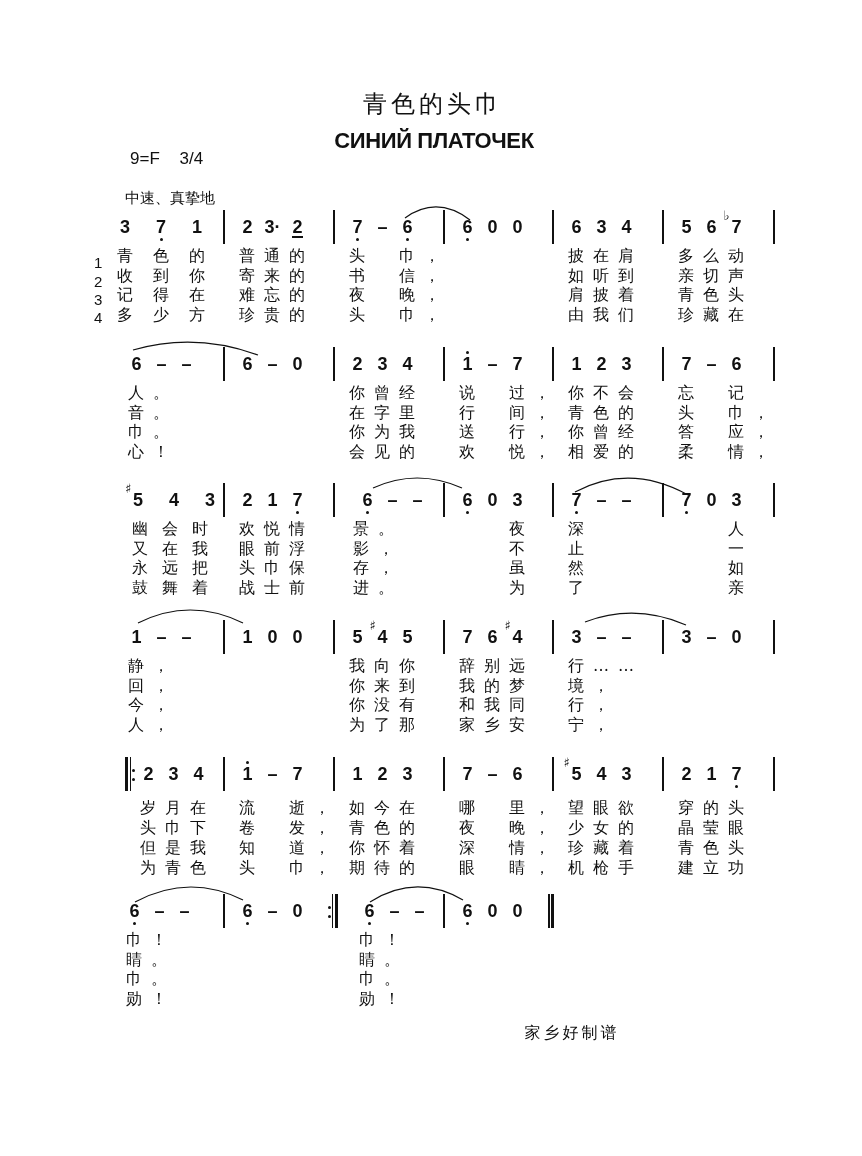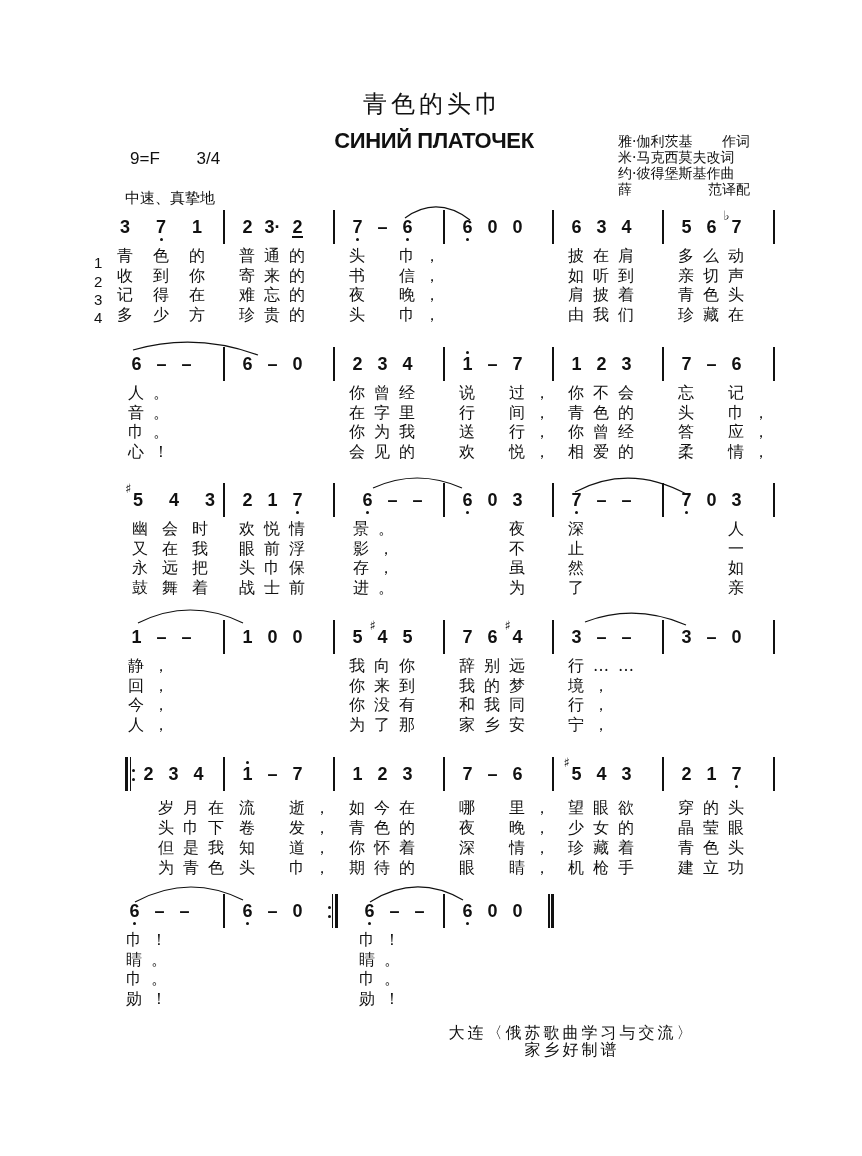--- a/index.html
+++ b/index.html
@@ -1,21 +1,21 @@
 <!DOCTYPE html>
 <html><head>
 <meta charset="utf-8">
 <style>
   html, body { margin:0; padding:0; background:#ffffff; }
   #page { position:relative; width:862px; height:1156px; background:#ffffff; color:#111111; overflow:hidden; }
 
   .title { position:absolute; left:0; top:90px; width:866px; text-align:center; font:24px/28px "DejaVu Serif", serif; letter-spacing:4px; }
   .title-ru { position:absolute; left:0; top:128px; width:868px; text-align:center; font:bold 22px/26px "Liberation Sans", sans-serif; letter-spacing:-0.4px; }
   .keytime { position:absolute; left:130px; top:149px; font:17px/20px "Liberation Sans", sans-serif; white-space:nowrap; }
-  .keytime .time { margin-left:32px; }
+  .keytime .time { margin-left:15px; }
   .tempo { position:absolute; left:125px; top:189px; font:15px/18px "DejaVu Sans", sans-serif; white-space:nowrap; }
   .credits { position:absolute; left:618px; top:133px; width:132px; font:14px/16px "DejaVu Serif", serif; }
   .credit-line { display:flex; justify-content:space-between; white-space:nowrap; height:16px; }
 
   .sys { position:absolute; left:0; width:862px; height:125px; }
   .ties { position:absolute; left:0; top:0; overflow:visible; }
   .ties path { fill:none; stroke:#111; stroke-width:1.2; }
 
   .m { position:absolute; top:0; height:36px; display:flex; padding-left:12px; }
   .n { position:relative; flex:0 0 25px; width:25px; height:36px; text-align:center; font:bold 18px/36px "Liberation Sans", sans-serif; white-space:nowrap; }
@@ -27,21 +27,21 @@
   .dg { display:inline; }
 
   .ly { position:absolute; left:16px; white-space:pre; font:16px/20px "DejaVu Serif", serif; letter-spacing:9px; }
   .v1 { top:37px; } .v2 { top:57px; } .v3 { top:76px; } .v4 { top:96px; }
   .lowlyr .v1 { top:42px; } .lowlyr .v2 { top:62px; } .lowlyr .v3 { top:82px; } .lowlyr .v4 { top:102px; }
 
   .m0std { padding-left:14px; } .m0std .ly { left:18px; }
   .s0m0 { padding-left:0; } .s0m0 .ly { left:10px; letter-spacing:20px; }
   .s2m0 { padding-left:10px; } .s2m0 .ly { left:22px; letter-spacing:14px; }
   .s2m2 { padding-left:22px; } .s2m2 .ly { left:20px; }
-  .s4m0 { padding-left:26px; } .s4m0 .ly { left:48px; }
+  .s4m0 { padding-left:26px; } .s4m0 .ly { left:30px; }
   .s5m2 { padding-left:19px; } .s5m2 .ly { left:21px; }
 
   .bar { position:absolute; top:1px; height:34px; width:1.6px; background:#111; }
   .bar.thick { width:3px; }
   .rdot { position:absolute; width:3px; height:3px; background:#111; border-radius:50%; }
 
   .vn { position:absolute; left:94px; font:15px/16px "Liberation Sans", sans-serif; }
 
   .footer { position:absolute; left:441px; top:1024px; width:262px; text-align:center; font:16px/17px "DejaVu Serif", serif; letter-spacing:3px; }
   .footer div { white-space:nowrap; }
@@ -52,38 +52,20 @@
 <div id="page">
 
   <div class="title">青色的头巾</div>
   <div class="title-ru">СИНИЙ ПЛАТОЧЕК</div>
   <div class="keytime">
     <span>9=F</span>
     <span class="time">3/4</span>
   </div>
   <div class="tempo">中速、真挚地</div>
 
-  <div class="credits">
-    <div class="credit-line">
-        <span>雅·伽利茨基</span>
-        <span>作词</span>
-      </div>
-    <div class="credit-line">
-        <span>米·马克西莫夫改词</span>
-        <span></span>
-      </div>
-    <div class="credit-line">
-        <span>约·彼得堡斯基作曲</span>
-        <span></span>
-      </div>
-    <div class="credit-line">
-        <span>薛</span>
-        <span>范译配</span>
-      </div>
-  </div>
 
   <div class="sys" style="top:209px">
     <svg class="ties" width="862" height="40">
         <path d="M405 9 Q437 -14 470 11"></path>
       </svg>
     <span class="vn" style="top:46px">1</span>
     <span class="vn" style="top:65px">2</span>
     <span class="vn" style="top:83px">3</span>
     <span class="vn" style="top:101px">4</span>
 
@@ -438,16 +420,15 @@
       <span class="n">0</span>
       <span class="n">0</span>
     </div>
     <div class="bar" style="left:223px"></div>
     <div class="bar" style="left:443px"></div>
     <div class="bar" style="left:548px;width:1.6px"></div>
     <div class="bar thick" style="left:551px"></div>
   </div>
 
   <div class="footer">
-    <div>大连〈俄苏歌曲学习与交流〉</div>
     <div>家乡好制谱</div>
   </div>
 </div>
 
 </body></html>

